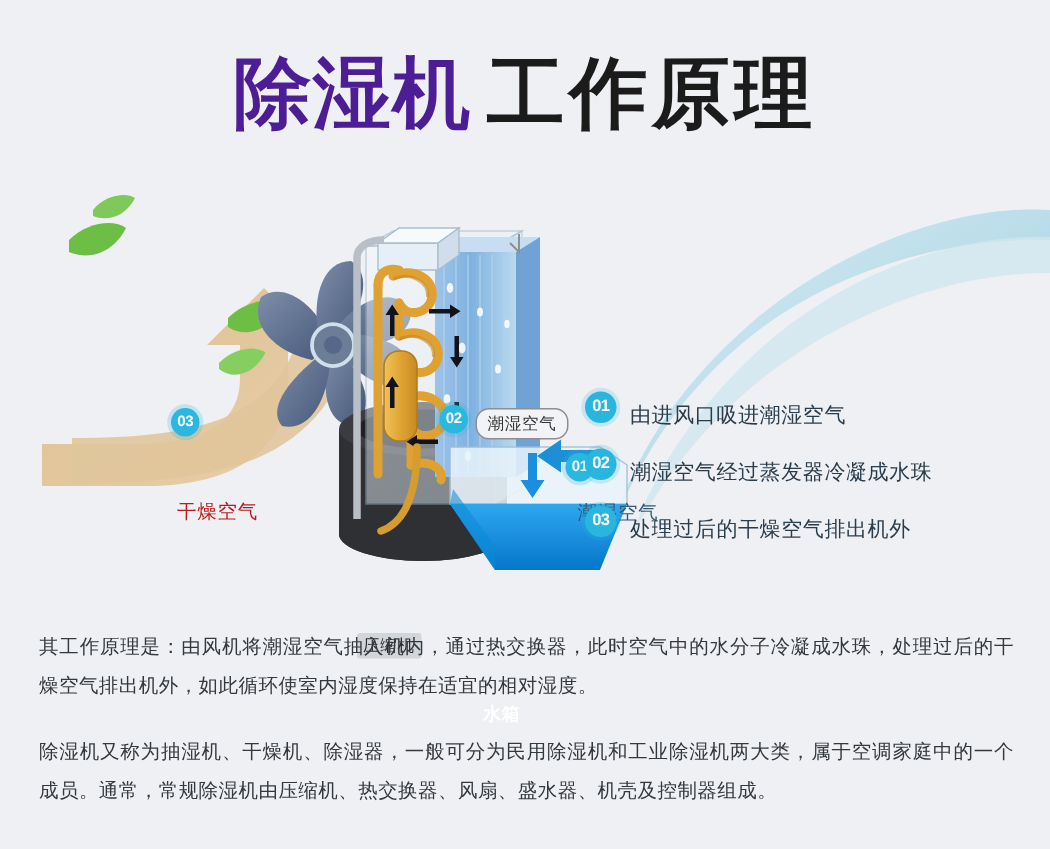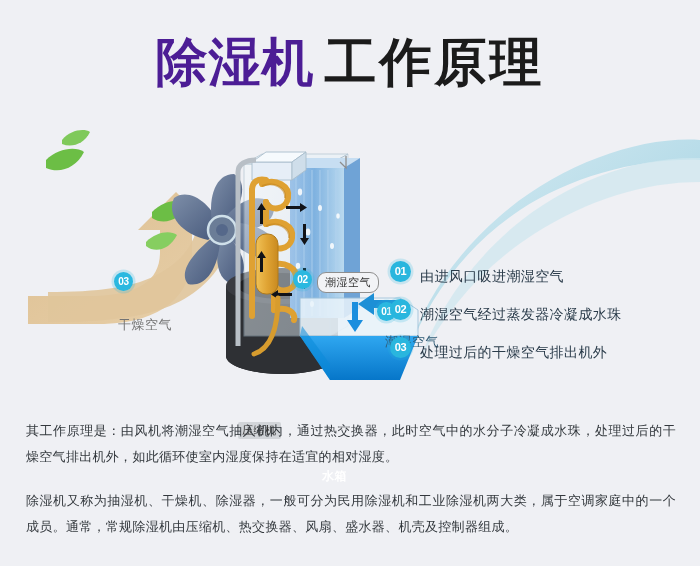--- a/index.html
+++ b/index.html
@@ -58,23 +58,23 @@
   
   .dg-label {
     position: absolute;
     font-size: 12px;
     color: #2b4a63;
     white-space: nowrap;
     letter-spacing: 0.5px;
   }
   #label-dry-air {
     left: 118px;
-    top: 196px;
+    top: 212px;
     font-size: 13px;
-    color: #737373;
+    color: #b91c1c;
   }
   #label-humid-air {
     left: 385px;
     top: 213px;
     font-size: 13px;
     color: #2f5a74;
   }
   #label-compressor {
     left: 238px;
     top: 283px;

